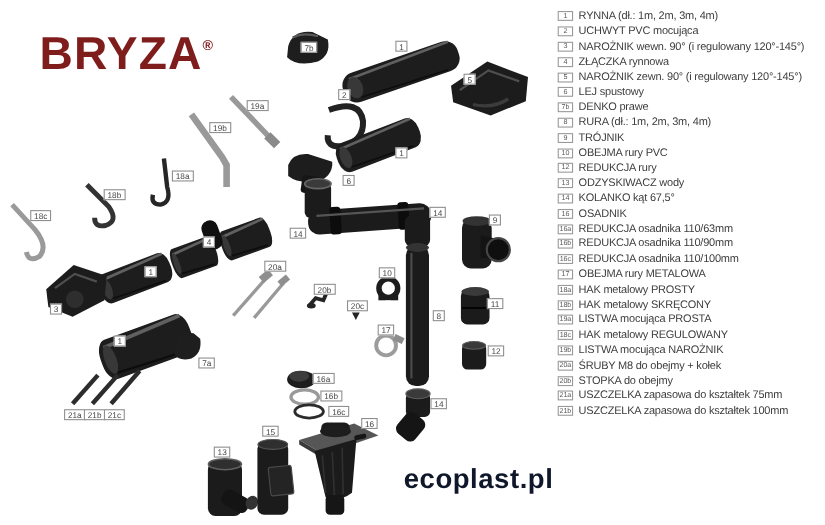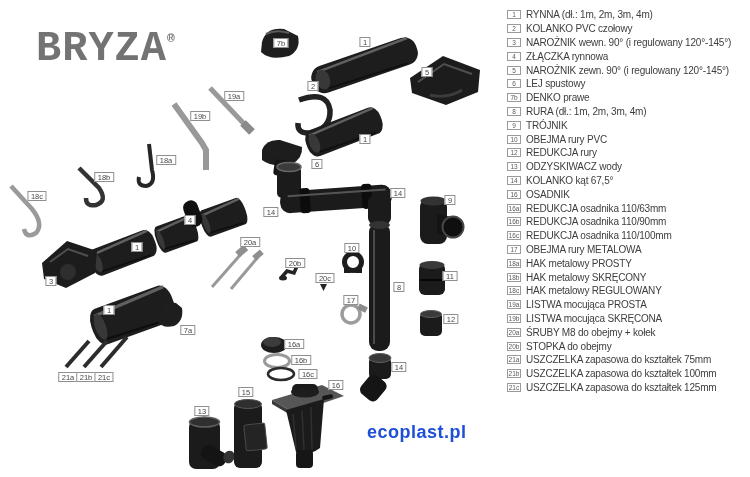--- a/index.html
+++ b/index.html
@@ -1,24 +1,24 @@
 <!DOCTYPE html>
 <html><head>
 <meta charset="utf-8">
 <style>
   html,body{margin:0;padding:0;background:#ffffff;}
   body{width:750px;height:477px;font-family:"Liberation Sans",sans-serif;}
   .canvas{position:relative;width:750px;height:477px;background:#fff;overflow:hidden;}
 
   .logo{position:absolute;left:36px;top:28px;font-size:42px;font-weight:bold;
-        color:#737373;letter-spacing:1px;line-height:1;font-family:Liberation Mono, monospace;}
+        color:#7f1d1d;letter-spacing:1px;line-height:1;}
   .logo sup{font-size:13px;vertical-align:18px;font-weight:bold;}
 
-  .ecoplast{position:absolute;left:367px;top:422px;font-size:18px;font-weight:bold;
-        color:#1d4ed8;letter-spacing:0.5px;}
+  .ecoplast{position:absolute;left:367px;top:422px;font-size:25px;font-weight:bold;
+        color:#0f172a;letter-spacing:0.5px;}
 
   .diagram-svg{position:absolute;left:0;top:0;}
 
   .dlabels{position:absolute;left:0;top:0;width:480px;height:477px;}
   .dlabel{position:absolute;transform:translate(-50%,-50%);background:#fff;
         border:1px solid #8f8f8f;color:#474747;font-size:7.5px;line-height:9px;
         height:10px;min-width:9px;padding:0 2.5px;text-align:center;box-sizing:border-box;
         white-space:nowrap;}
 
   .legend{position:absolute;left:484px;top:8px;width:262px;}
@@ -256,21 +256,21 @@
       <div class="dlabel" style="left: 202px; top: 411px;">13</div>
     </div>
 
   <div class="legend">
       <div class="legend-row">
         <span class="legend-box">1</span>
         <span class="legend-label">RYNNA (dł.: 1m, 2m, 3m, 4m)</span>
       </div>
       <div class="legend-row">
         <span class="legend-box">2</span>
-        <span class="legend-label">KOLANKO PVC czołowy</span>
+        <span class="legend-label">UCHWYT PVC mocująca</span>
       </div>
       <div class="legend-row">
         <span class="legend-box">3</span>
         <span class="legend-label">NAROŻNIK wewn. 90° (i regulowany 120°-145°)</span>
       </div>
       <div class="legend-row">
         <span class="legend-box">4</span>
         <span class="legend-label">ZŁĄCZKA rynnowa</span>
       </div>
       <div class="legend-row">
@@ -331,46 +331,42 @@
       </div>
       <div class="legend-row">
         <span class="legend-box">18a</span>
         <span class="legend-label">HAK metalowy PROSTY</span>
       </div>
       <div class="legend-row">
         <span class="legend-box">18b</span>
         <span class="legend-label">HAK metalowy SKRĘCONY</span>
       </div>
       <div class="legend-row">
+        <span class="legend-box">19a</span>
+        <span class="legend-label">LISTWA mocująca PROSTA</span>
+      </div>
+      <div class="legend-row">
         <span class="legend-box">18c</span>
         <span class="legend-label">HAK metalowy REGULOWANY</span>
       </div>
       <div class="legend-row">
-        <span class="legend-box">19a</span>
-        <span class="legend-label">LISTWA mocująca PROSTA</span>
-      </div>
-      <div class="legend-row">
         <span class="legend-box">19b</span>
-        <span class="legend-label">LISTWA mocująca SKRĘCONA</span>
+        <span class="legend-label">LISTWA mocująca NAROŻNIK</span>
       </div>
       <div class="legend-row">
         <span class="legend-box">20a</span>
         <span class="legend-label">ŚRUBY M8 do obejmy + kołek</span>
       </div>
       <div class="legend-row">
         <span class="legend-box">20b</span>
         <span class="legend-label">STOPKA do obejmy</span>
       </div>
       <div class="legend-row">
         <span class="legend-box">21a</span>
         <span class="legend-label">USZCZELKA zapasowa do kształtek 75mm</span>
       </div>
       <div class="legend-row">
         <span class="legend-box">21b</span>
         <span class="legend-label">USZCZELKA zapasowa do kształtek 100mm</span>
       </div>
-      <div class="legend-row">
-        <span class="legend-box">21c</span>
-        <span class="legend-label">USZCZELKA zapasowa do kształtek 125mm</span>
-      </div>
     </div>
 
 </div>
 
 </body></html>

